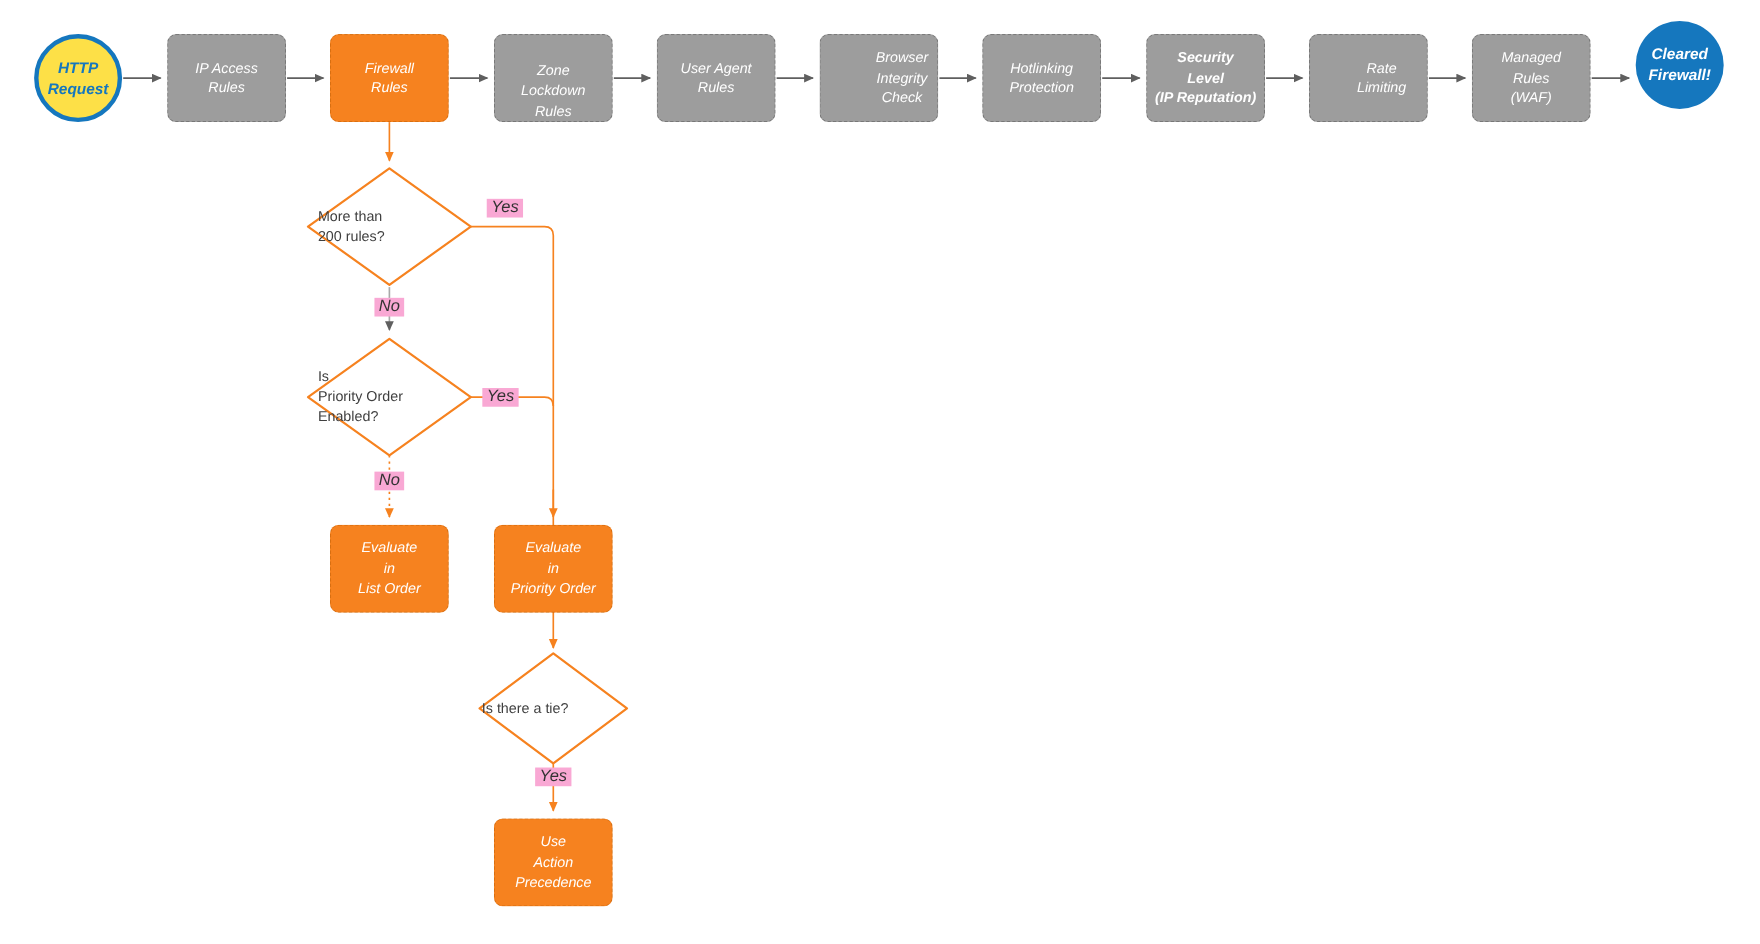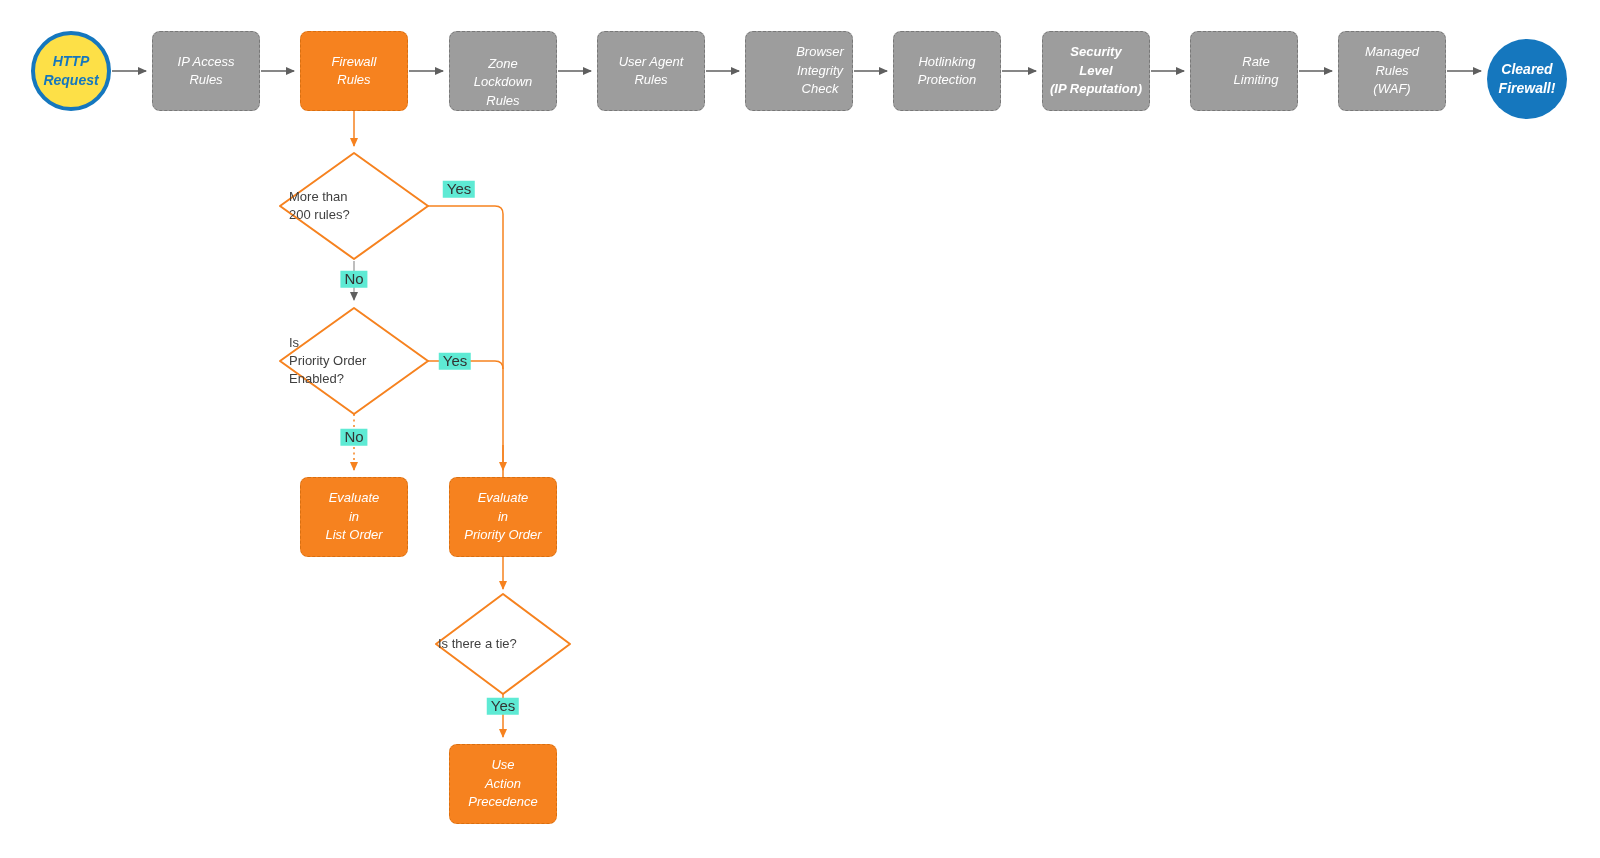--- a/index.html
+++ b/index.html
@@ -65,23 +65,24 @@
     width: 130px;
     text-align: left;
     white-space: pre-line;
     font-size: 13px;
     line-height: 1.4;
     color: var(--ink);
   }
   .edge-label {
     position: absolute;
     transform: translate(-50%, -50%);
+    font-style: italic;
     font-size: 15px;
     color: #333333;
-    background: #5eead4;
+    background: #f9a8d4;
     padding: 0 4px;
     line-height: 1.1;
   }
 </style>
 </head>
 <body>
 
 <div id="canvas">
 
   <svg id="wires" viewBox="0 0 1600 858" xmlns="http://www.w3.org/2000/svg">
@@ -157,21 +158,21 @@
   <div class="node box gray" style="left:1190px; top:31px;padding-left:24px;">
     <span class="nlabel">Rate
 Limiting</span>
   </div>
   <div class="node box gray" style="left:1338px; top:31px;">
     <span class="nlabel">Managed
 Rules
 (WAF)</span>
   </div>
 
-  <div class="node circle end" style="left:1487px; top:39px;">
+  <div class="node circle end" style="left:1487px; top:19px;">
     <span class="nlabel">Cleared
 Firewall!</span>
   </div>
 
   <div class="node box orange" style="left:300px; top:477px;">
     <span class="nlabel">Evaluate
 in
 List Order</span>
   </div>
   <div class="node box orange" style="left:449px; top:477px;">

